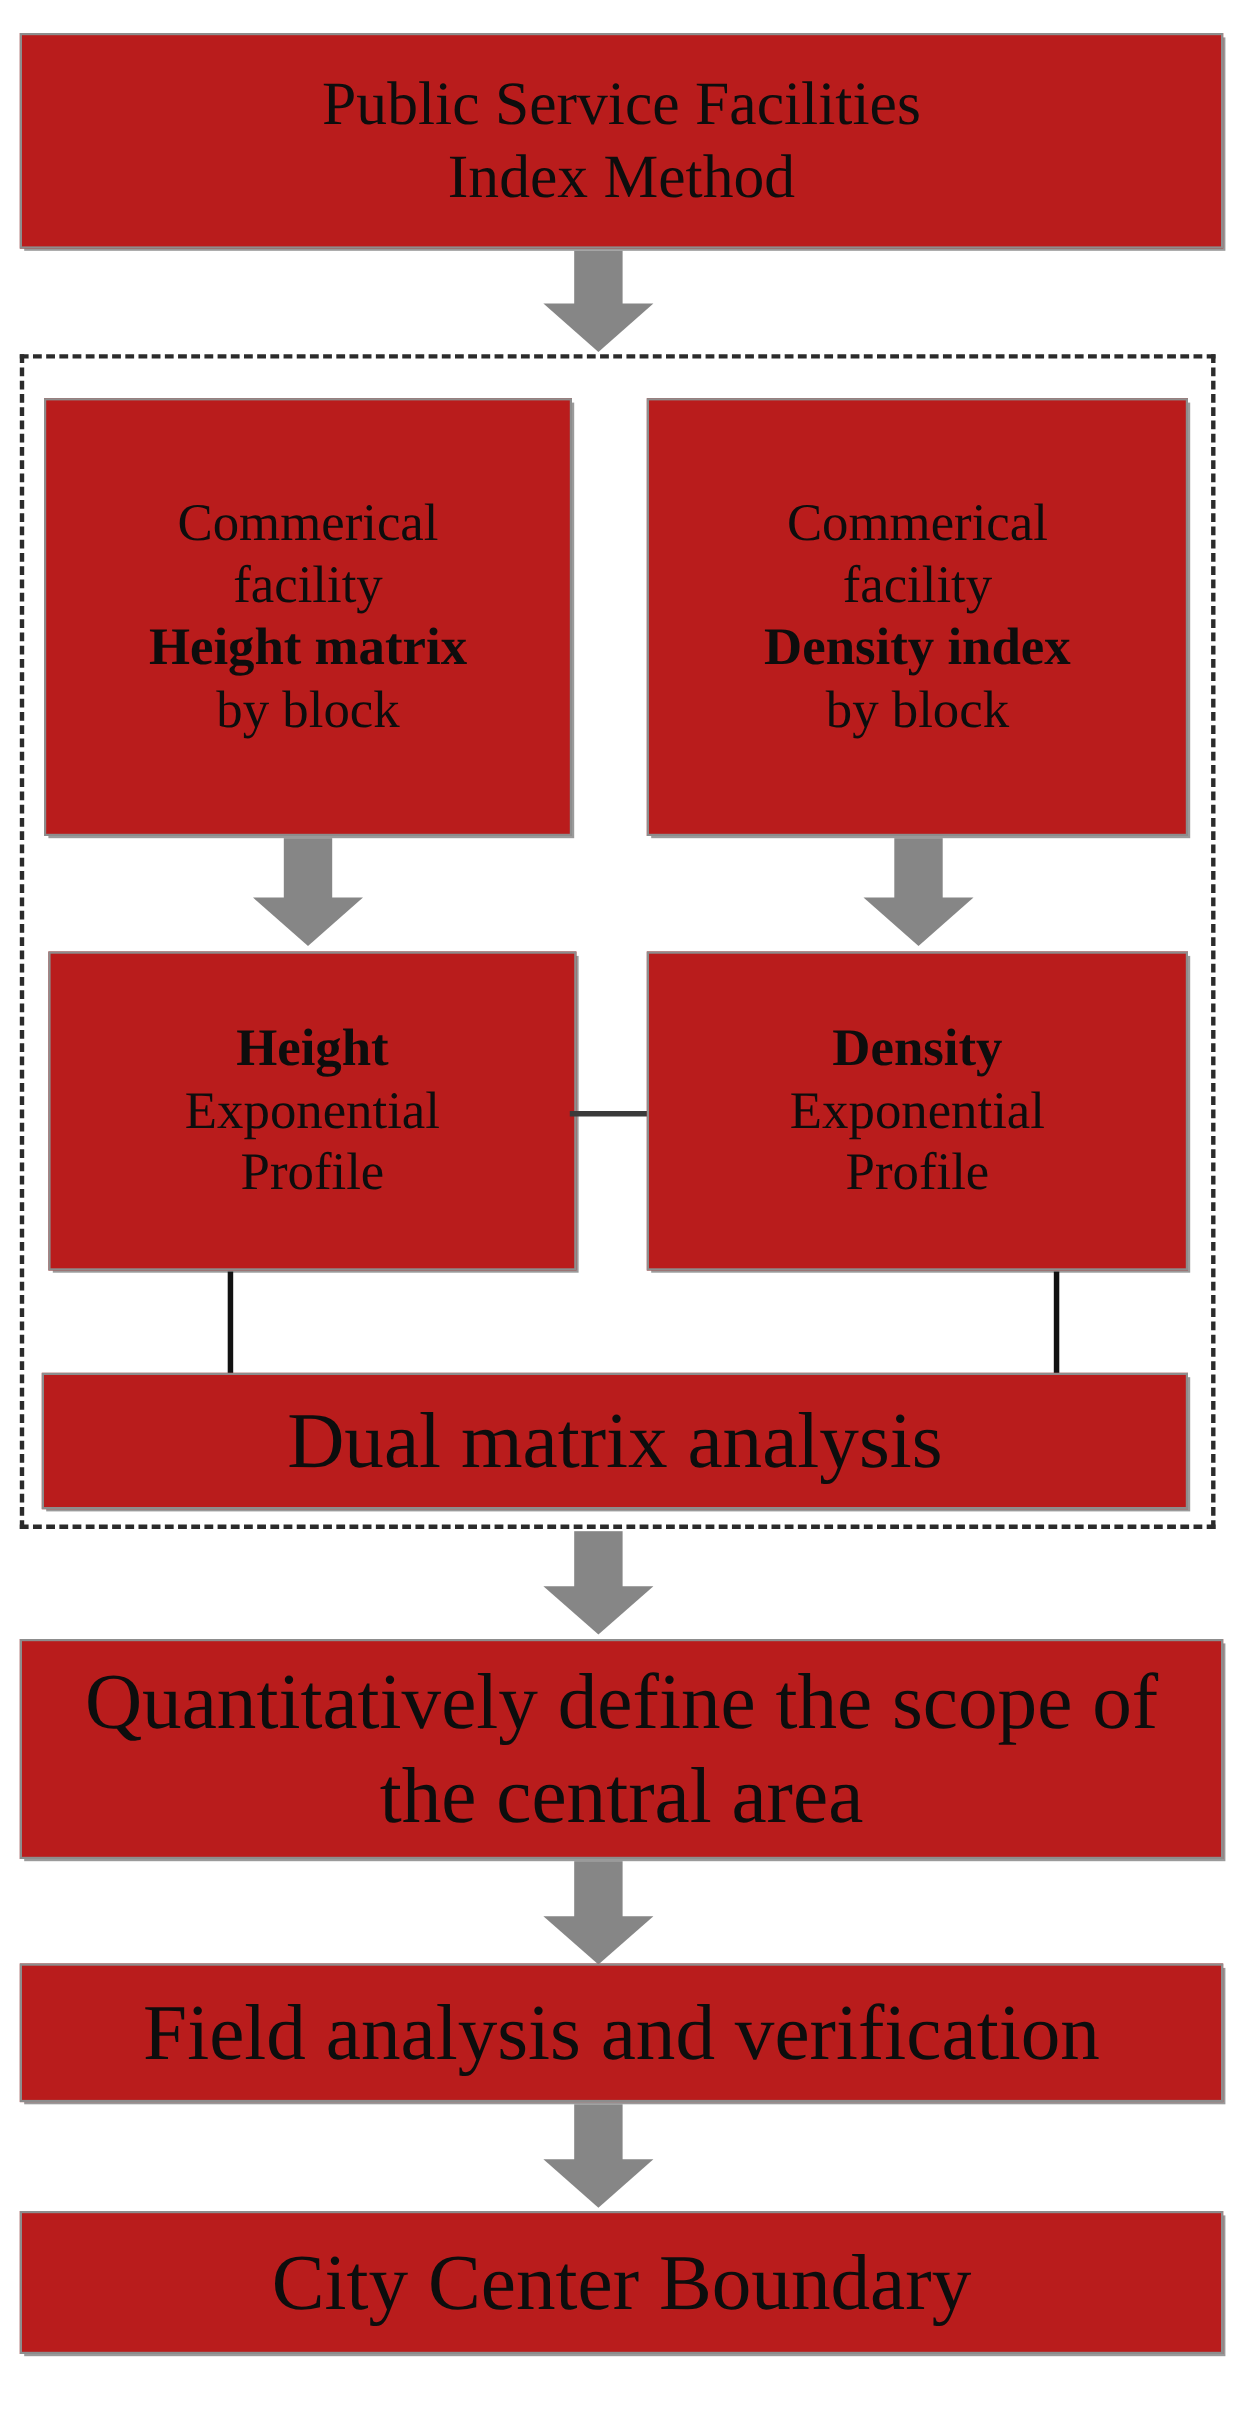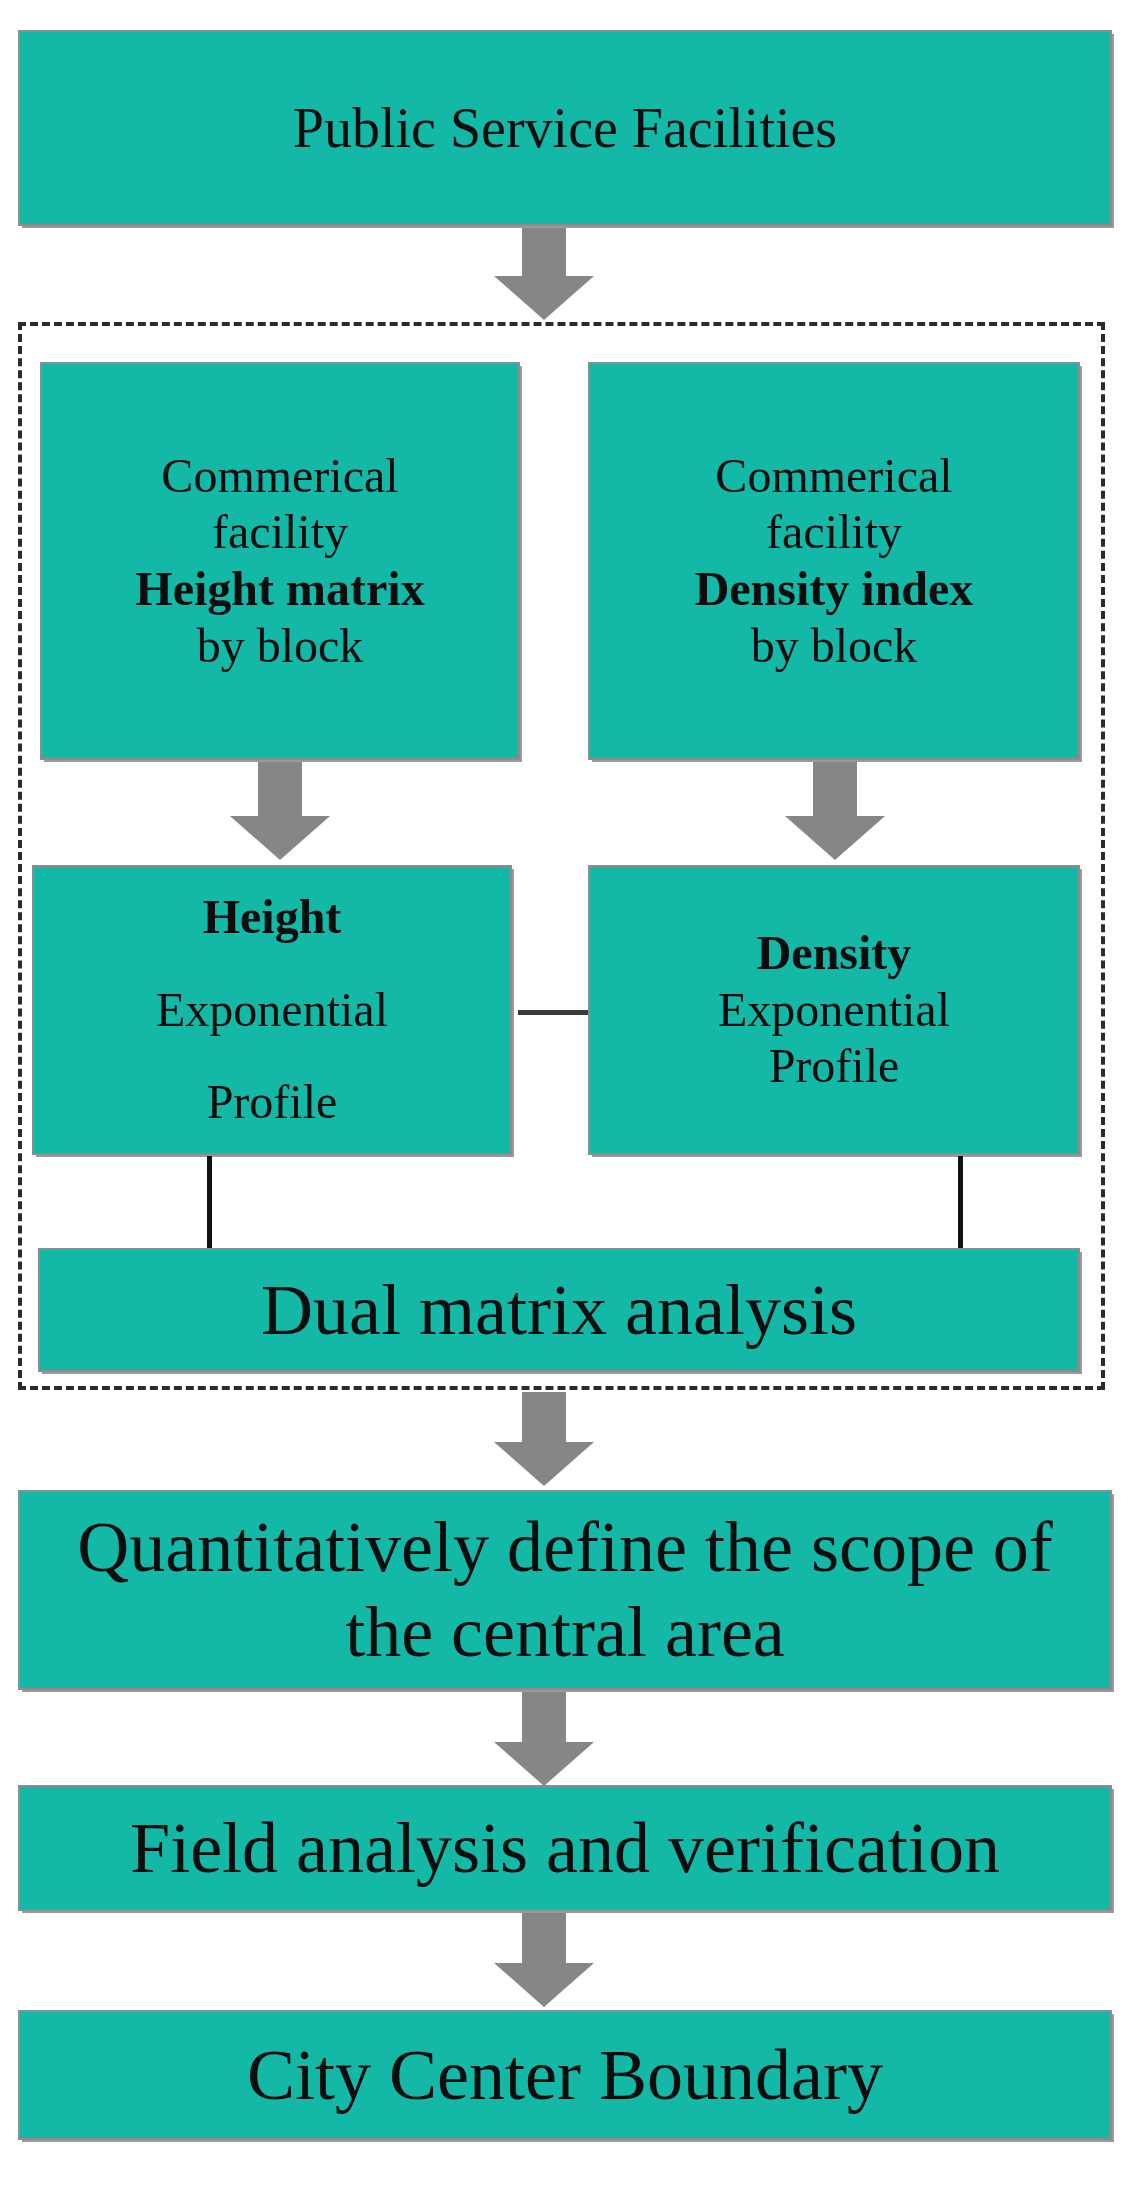--- a/index.html
+++ b/index.html
@@ -17,21 +17,21 @@
     width: 1142px;
     height: 2205px;
     background: #ffffff;
     overflow: hidden;
   }
 
   
   .node {
     position: absolute;
     box-sizing: border-box;
-    background: #14b8a6;
+    background: #b91c1c;
     border: 2px solid #8d8d8d;
     box-shadow: 3px 3px 0 -1px #9a9a9a;
     display: flex;
     flex-direction: column;
     align-items: center;
     justify-content: center;
     text-align: center;
     line-height: 1.18;
     color: #0d0d0d;
   }
@@ -83,20 +83,21 @@
   .fs-node    { font-size: 48px; }
   .fs-wide    { font-size: 72px; }
 </style>
 </head>
 <body>
 
 <div id="page">
 
   <div class="node fs-title" style="left:18px; top:30px; width:1094px; height:196px;">
     <span class="line">Public Service Facilities</span>
+    <span class="line">Index Method</span>
   </div>
 
   <div class="arrow-wrap" style="left:494px; top:228px; width:100px; height:92px;">
     <div class="arrow-shaft" style="left:28px; top:0; width:44px; height:50px;"></div>
     <div class="arrow-head" style="left:0; top:48px;"></div>
   </div>
 
   <div class="dashed-group" style="left:18px; top:322px; width:1087px; height:1068px;"></div>
 
   <div class="node fs-node" style="left:40px; top:362px; width:480px; height:398px;">
@@ -116,21 +117,21 @@
   <div class="arrow-wrap" style="left:230px; top:762px; width:100px; height:100px;">
     <div class="arrow-shaft" style="left:28px; top:0; width:44px; height:56px;"></div>
     <div class="arrow-head" style="left:0; top:54px;"></div>
   </div>
 
   <div class="arrow-wrap" style="left:785px; top:762px; width:100px; height:100px;">
     <div class="arrow-shaft" style="left:28px; top:0; width:44px; height:56px;"></div>
     <div class="arrow-head" style="left:0; top:54px;"></div>
   </div>
 
-  <div class="node fs-node" style="left:32px; top:865px; width:480px; height:290px;gap:36px;">
+  <div class="node fs-node" style="left:44px; top:865px; width:480px; height:290px;">
     <span class="line bold">Height</span>
     <span class="line">Exponential</span>
     <span class="line">Profile</span>
   </div>
 
   <div class="connector-h" style="left:518px; top:1010px; width:74px;"></div>
 
   <div class="node fs-node" style="left:588px; top:865px; width:492px; height:290px;font-family:Liberation Serif, serif;">
     <span class="line bold">Density</span>
     <span class="line">Exponential</span>

